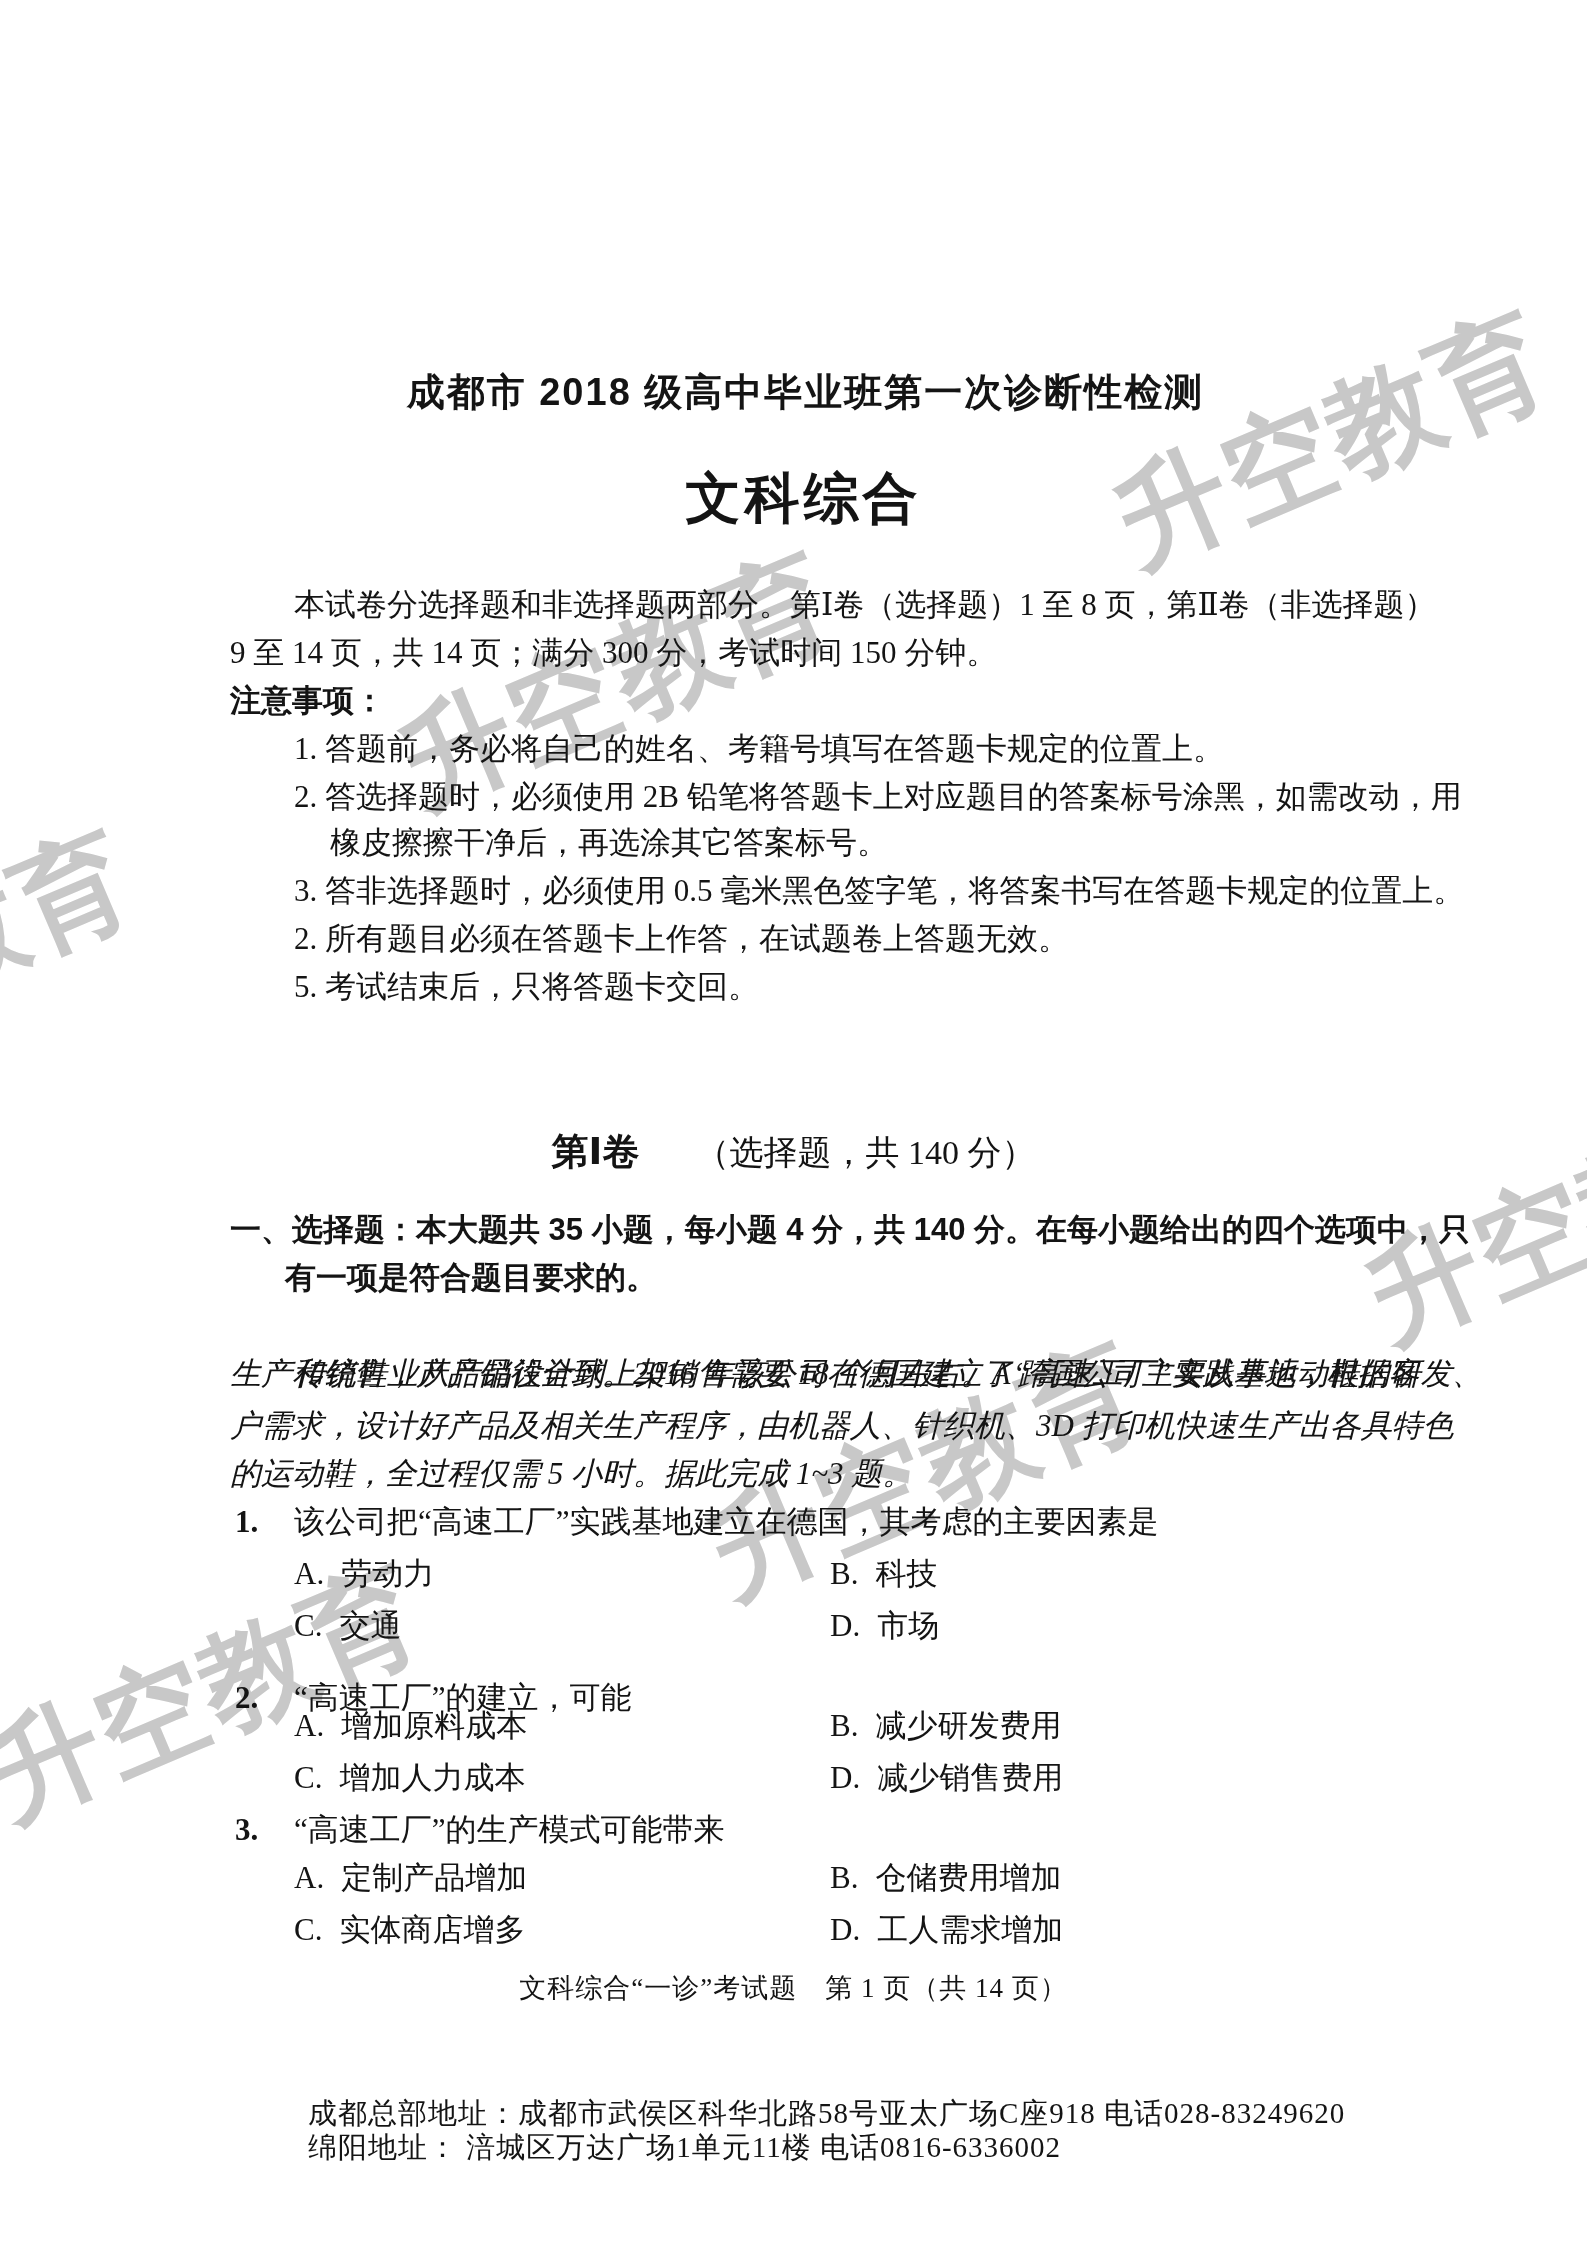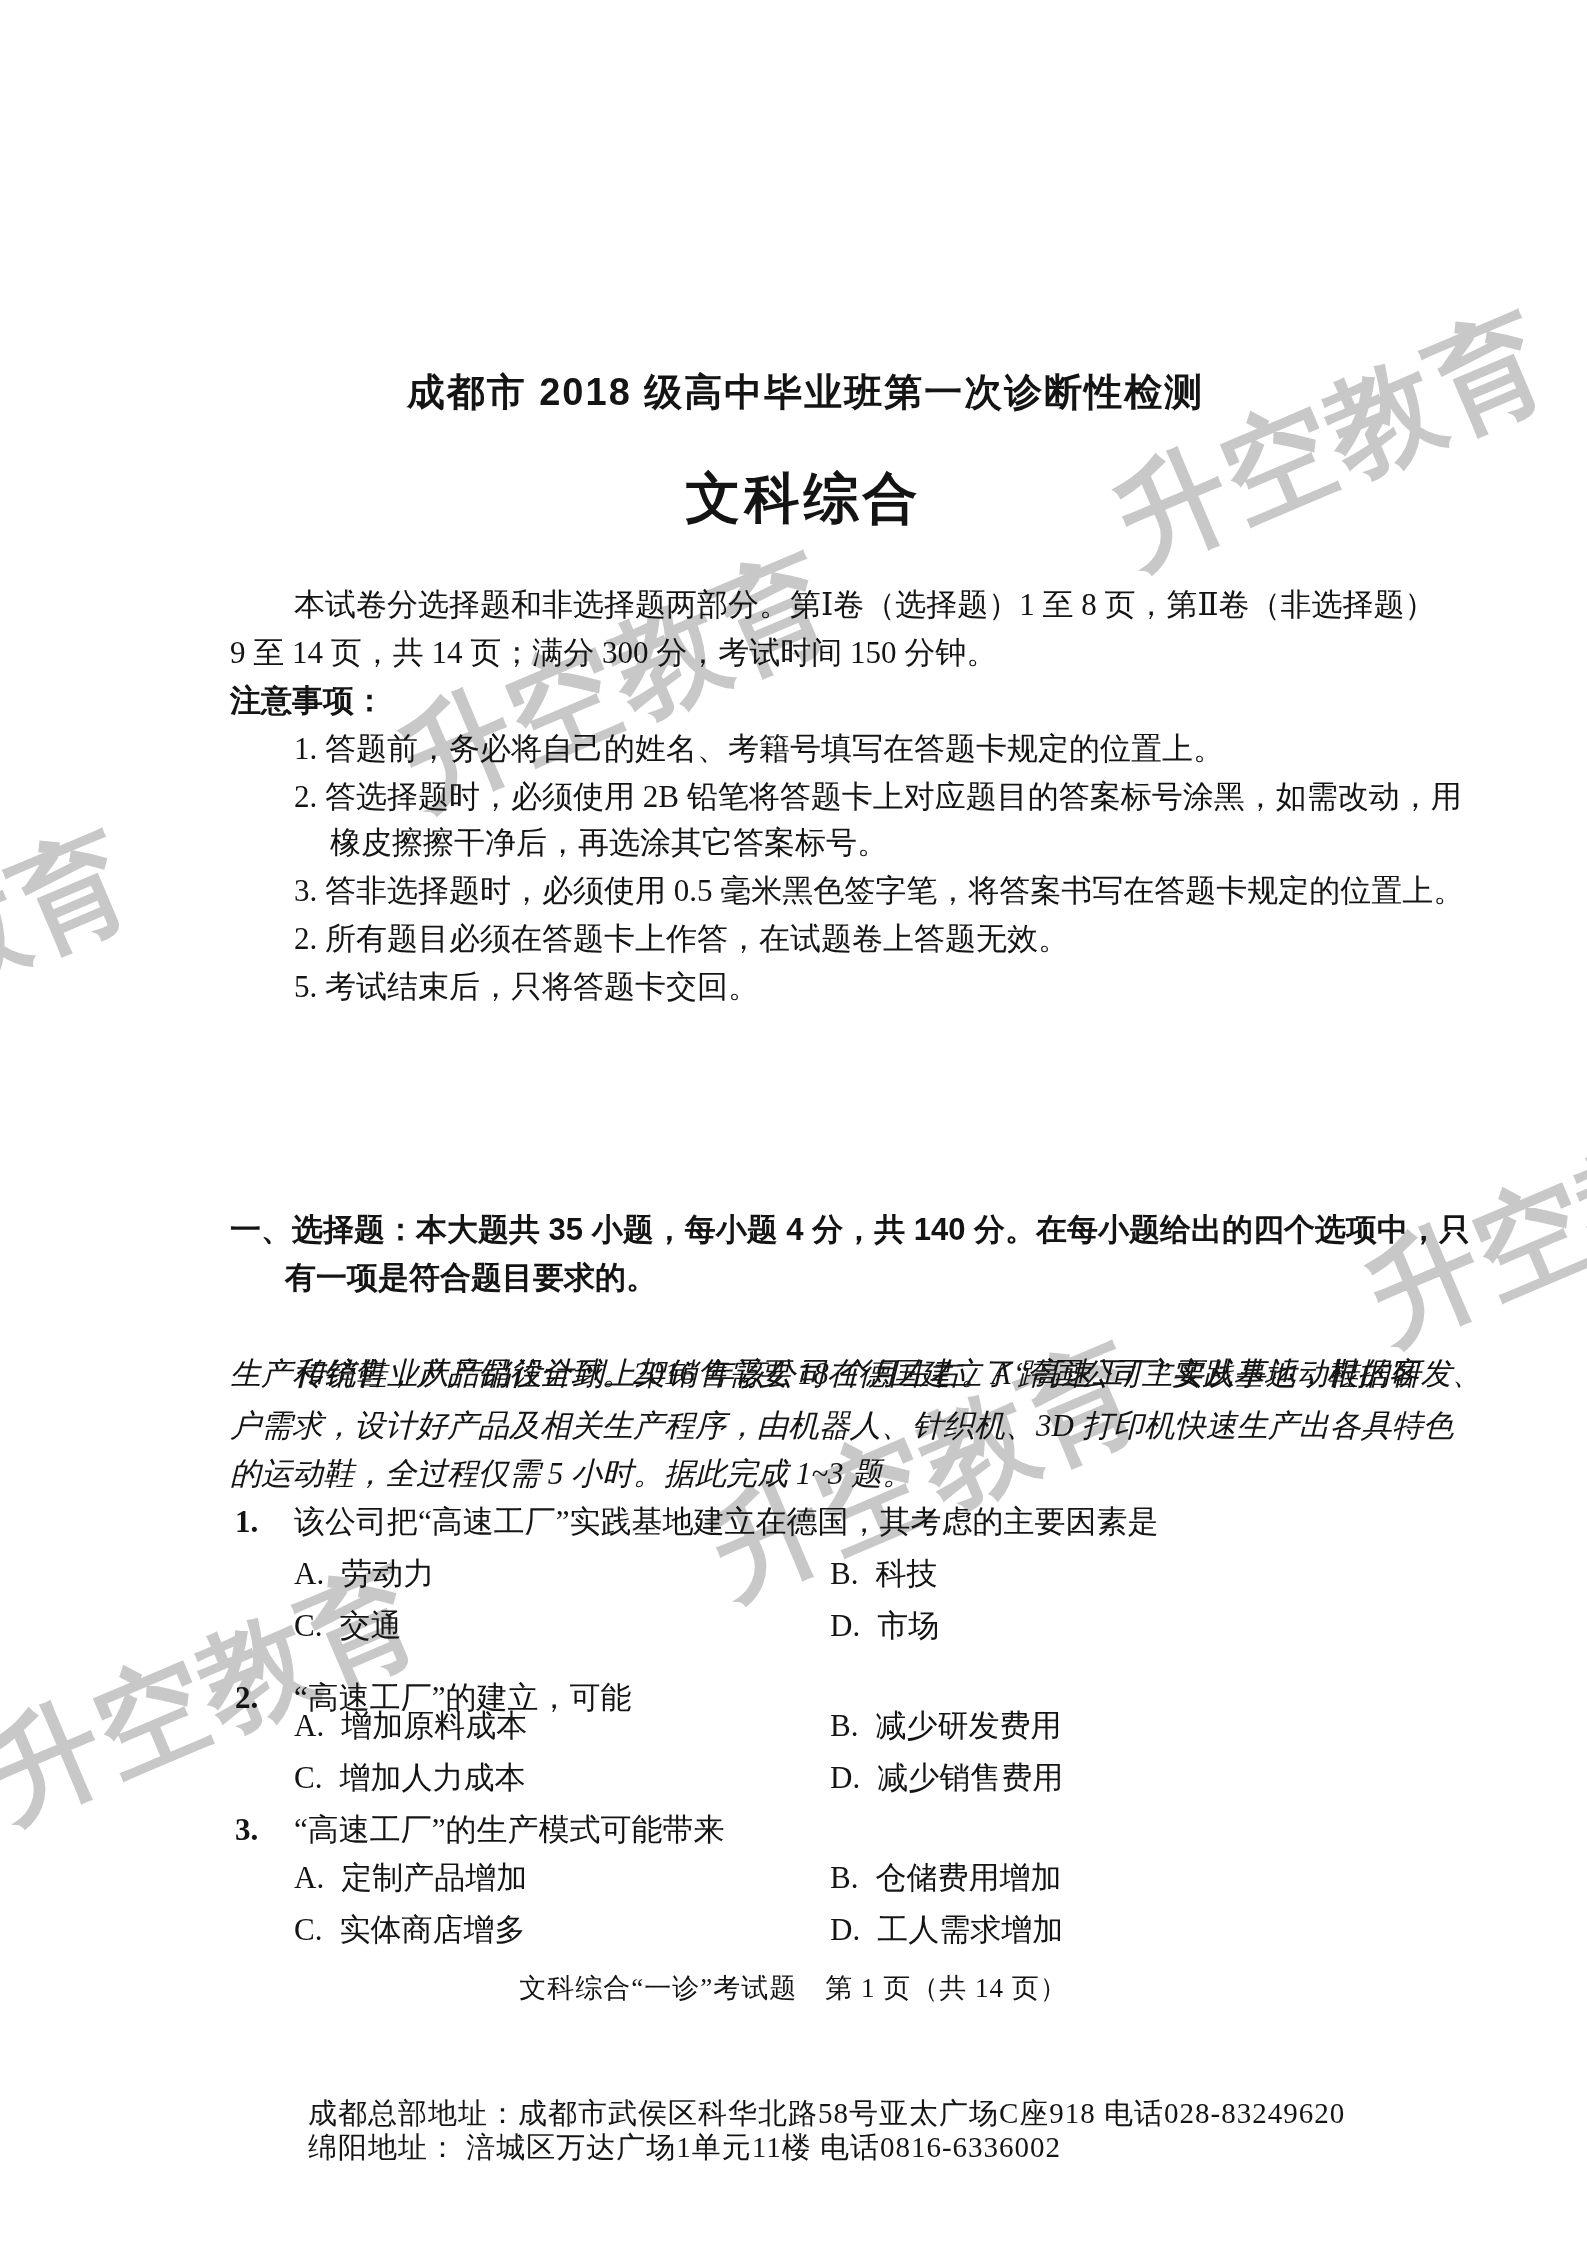--- a/index.html
+++ b/index.html
@@ -49,20 +49,23 @@
   <div class="line" style="left:230px;top:635px;">9 至 14 页，共 14 页；满分 300 分，考试时间 150 分钟。</div>
 
   <div class="line hei" style="left:230px;top:683px;">注意事项：</div>
   <div class="line" style="left:294px;top:731px;">1. 答题前，务必将自己的姓名、考籍号填写在答题卡规定的位置上。</div>
   <div class="line" style="left:294px;top:779px;">2. 答选择题时，必须使用 2B 铅笔将答题卡上对应题目的答案标号涂黑，如需改动，用</div>
   <div class="line" style="left:330px;top:825px;">橡皮擦擦干净后，再选涂其它答案标号。</div>
   <div class="line" style="left:294px;top:873px;">3. 答非选择题时，必须使用 0.5 毫米黑色签字笔，将答案书写在答题卡规定的位置上。</div>
   <div class="line" style="left:294px;top:921px;">2. 所有题目必须在答题卡上作答，在试题卷上答题无效。</div>
   <div class="line" style="left:294px;top:969px;">5. 考试结束后，只将答题卡交回。</div>
 
+  <div class="line center sec-head" style="top:1131px;">
+    <span class="hei sec-bold">第Ⅰ卷</span><span class="sec-rest">（选择题，共 140 分）</span>
+  </div>
 
   <div class="line hei" style="left:230px;top:1212px;">一、选择题：本大题共 35 小题，每小题 4 分，共 140 分。在每小题给出的四个选项中，只</div>
   <div class="line hei" style="left:285px;top:1260px;">有一项是符合题目要求的。</div>
 
   <div class="line kai" style="left:294px;top:1356px;">传统鞋业从产品设计到上架销售需要 18 个月左右。A 跨国公司主要从事运动鞋的研发、</div>
   <div class="line kai" style="left:230px;top:1356px;">生产和销售，产品销往全球。2016 年该公司在德国建立了“高速工厂”实践基地，根据客</div>
   <div class="line kai" style="left:230px;top:1408px;">户需求，设计好产品及相关生产程序，由机器人、针织机、3D 打印机快速生产出各具特色</div>
   <div class="line kai" style="left:230px;top:1456px;">的运动鞋，全过程仅需 5 小时。据此完成 1~3 题。</div>
 
   <div class="line" style="left:235px;top:1504px;">

